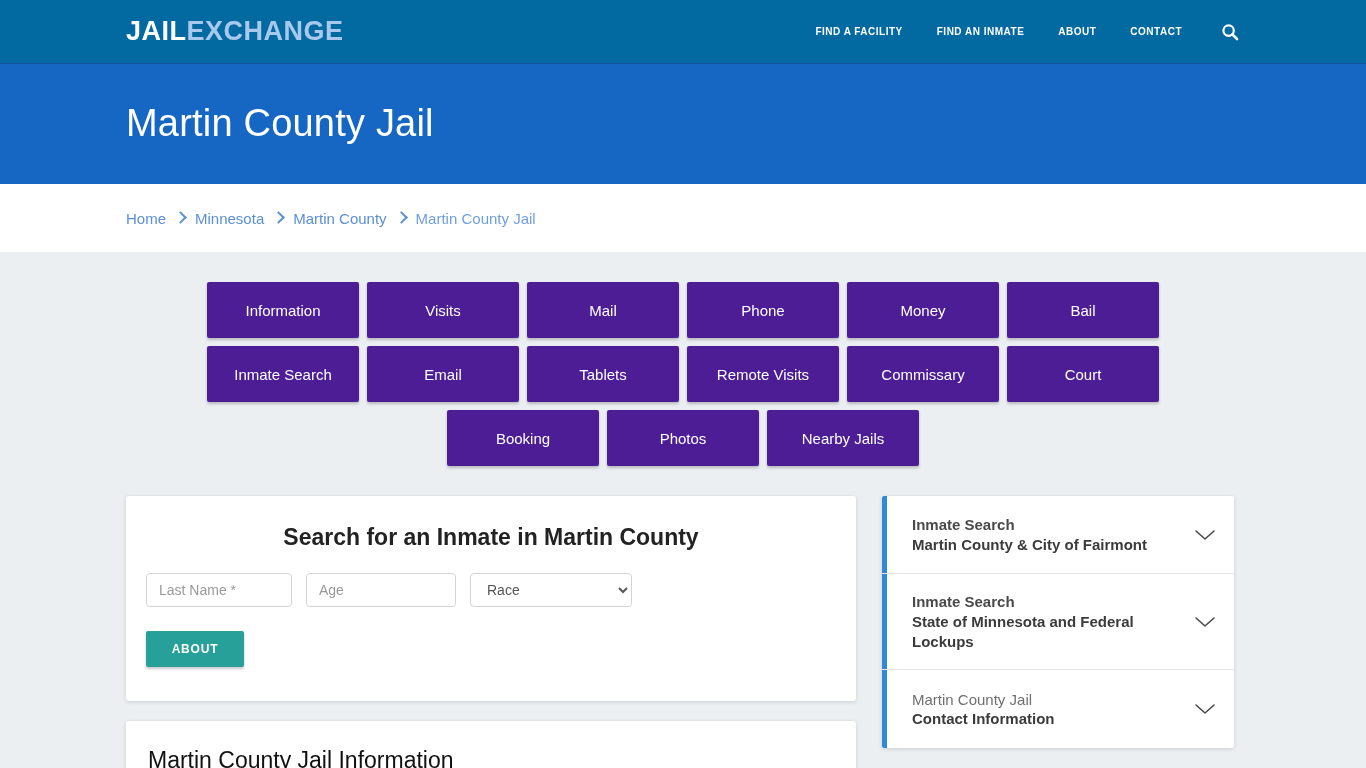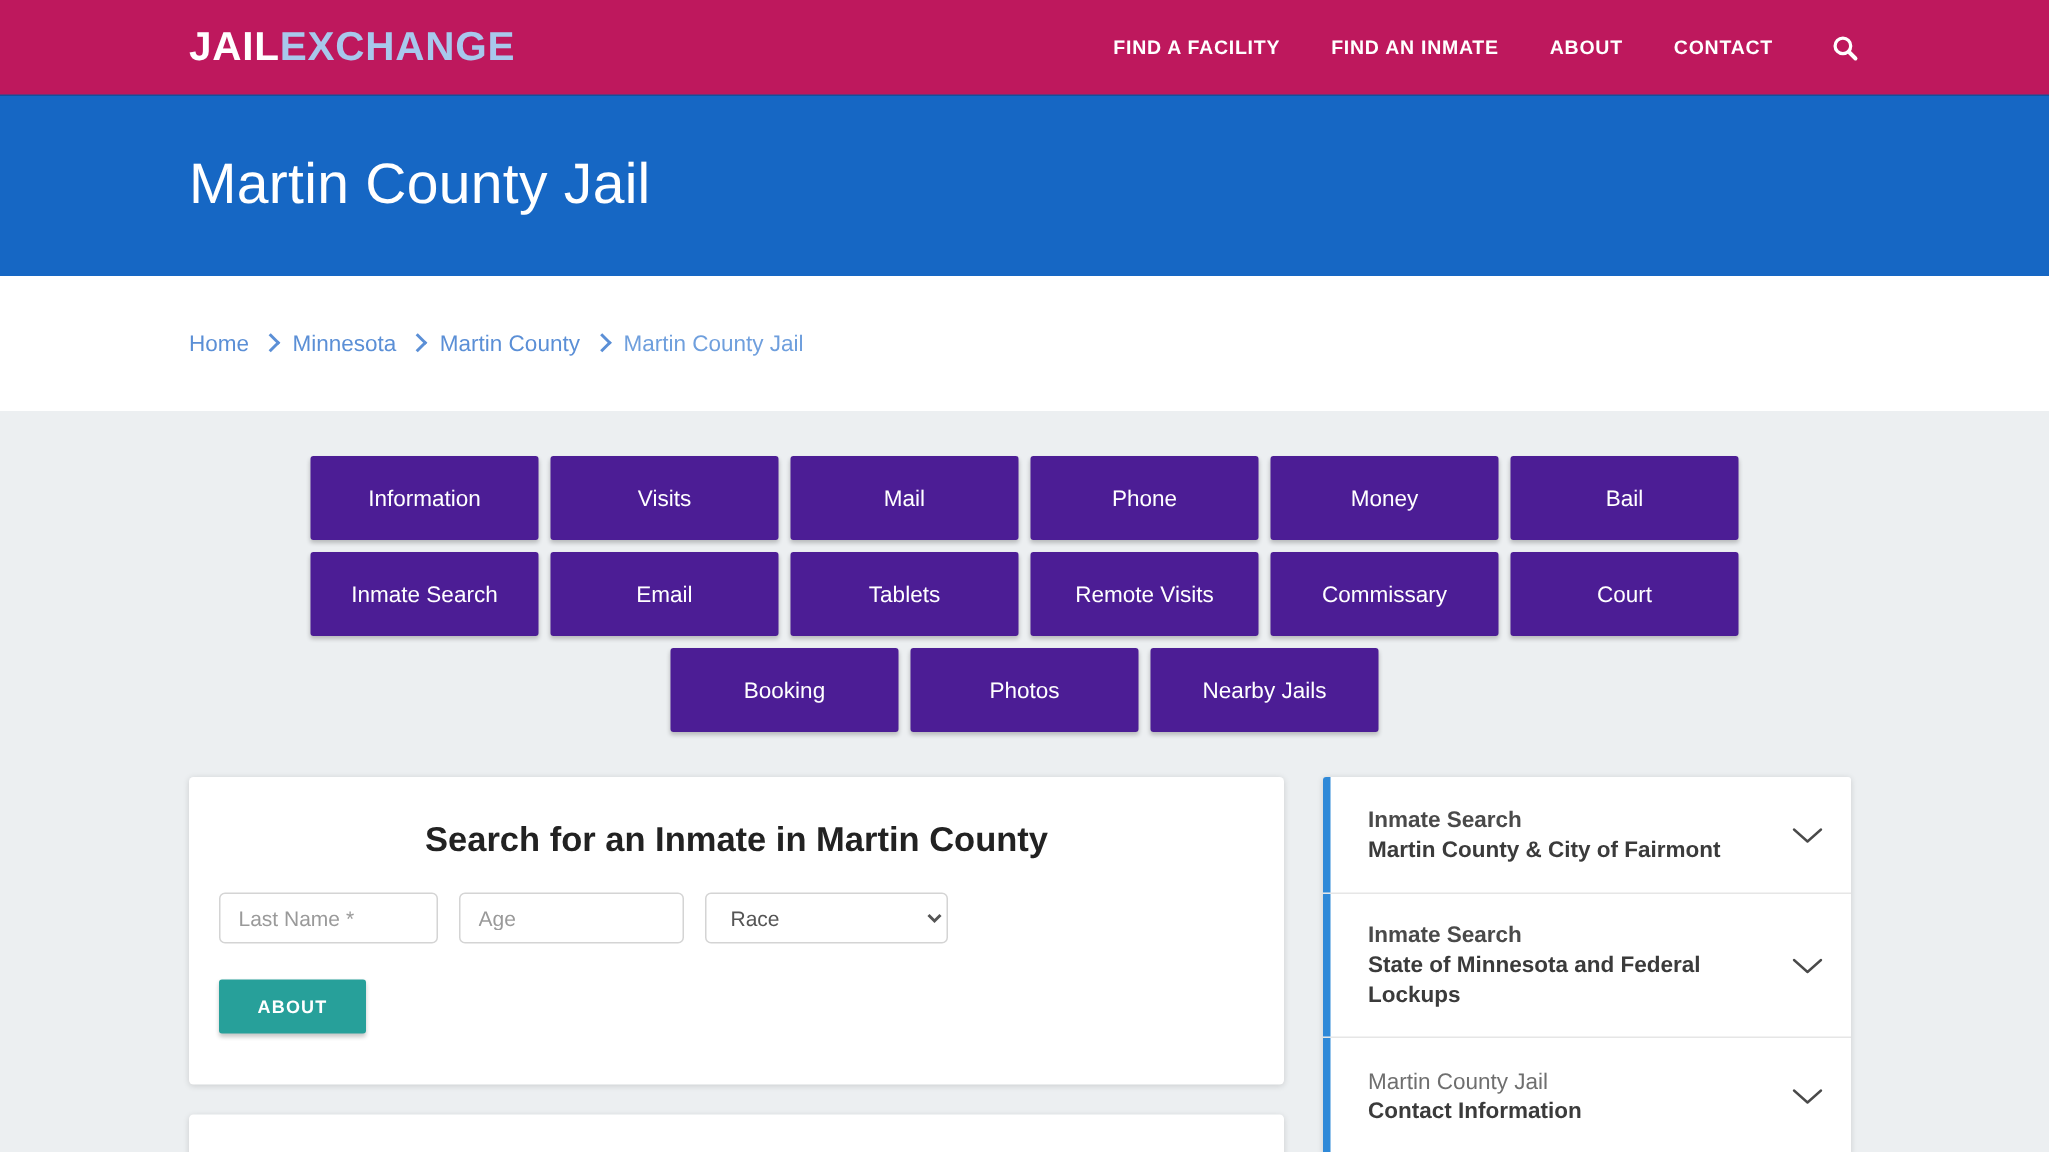--- a/index.html
+++ b/index.html
@@ -9,21 +9,21 @@
     overflow: hidden;
     background: #eceff1;
     font-family: "Liberation Sans", sans-serif;
     -webkit-font-smoothing: antialiased;
   }
 
   
   .topbar {
     position: relative;
     height: 64px;
-    background: #be185d;
+    background: #0369a1;
     border-bottom: 1px solid #14509b;
     display: flex;
     align-items: center;
   }
   .logo {
     margin-left: 126px;
     font-size: 27px;
     font-weight: 700;
     letter-spacing: 0.5px;
     line-height: 1;
@@ -34,21 +34,21 @@
 
   .mainnav {
     margin-left: auto;
     margin-right: 126px;
     display: flex;
     align-items: center;
     gap: 34px;
   }
   .mainnav a {
     color: #ffffff;
-    font-size: 13px;
+    font-size: 10px;
     font-weight: 700;
     letter-spacing: 0.5px;
     text-decoration: none;
     white-space: nowrap;
   }
   .nav-search {
     display: inline-flex;
     align-items: center;
     justify-content: center;
     width: 20px; height: 20px;
@@ -66,21 +66,21 @@
     margin: 0 0 0 126px;
     color: #ffffff;
     font-size: 38px;
     font-weight: 400;
     letter-spacing: 0.2px;
     line-height: 1.1;
   }
 
   
   .crumbbar {
-    height: 90px;
+    height: 68px;
     background: #ffffff;
     display: flex;
     align-items: center;
   }
   .crumbs {
     margin-left: 126px;
     display: flex;
     align-items: center;
     gap: 9px;
     font-size: 15px;

